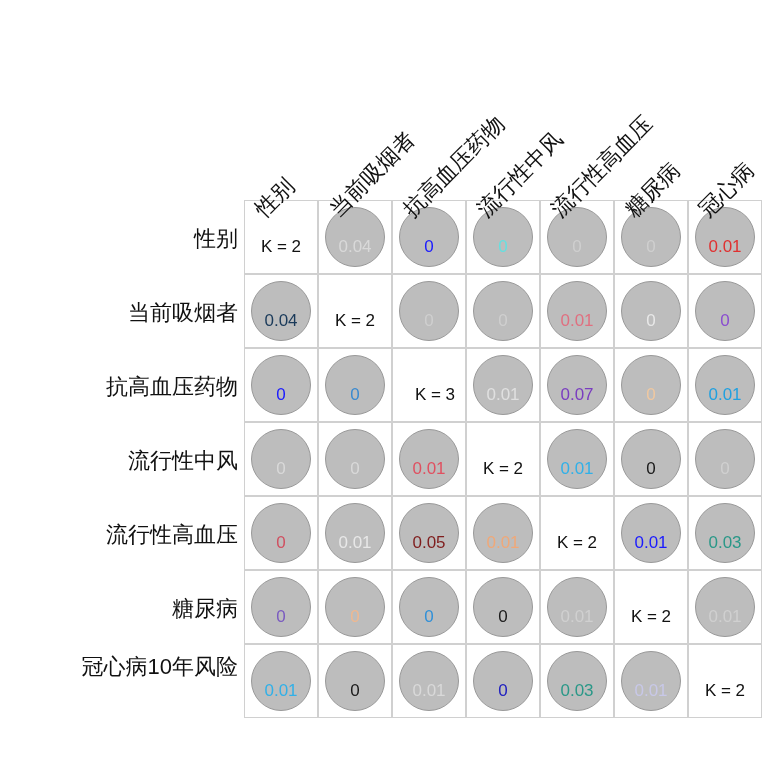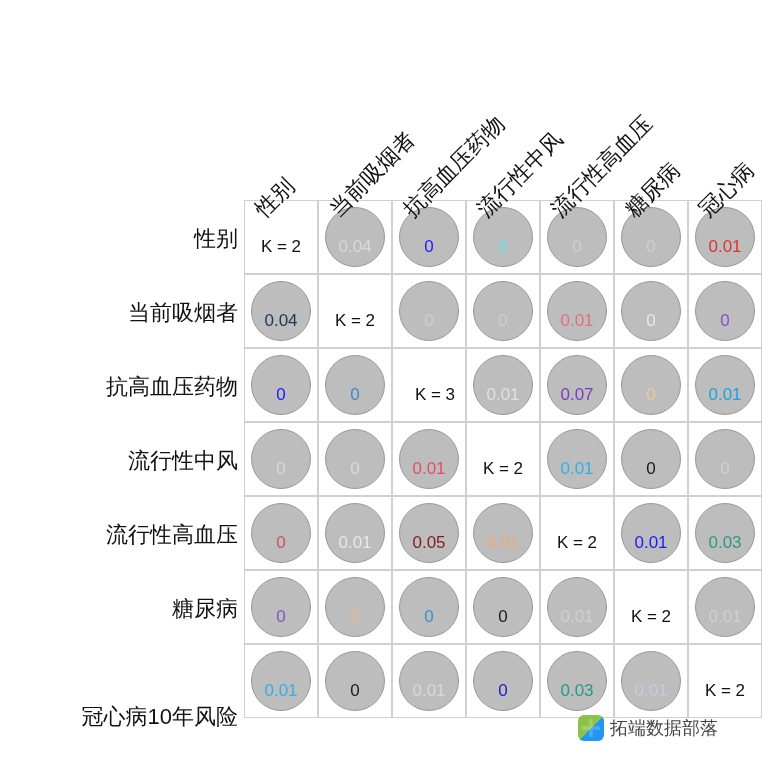--- a/index.html
+++ b/index.html
@@ -335,29 +335,25 @@
         <span class="val" style="color: rgb(17, 17, 17);">K = 2</span>
       </div>
     </div>
   <div id="rowlabels">
       <div class="row-label" style="top: 224px;">性别</div>
       <div class="row-label" style="top: 298px;">当前吸烟者</div>
       <div class="row-label" style="top: 372px;">抗高血压药物</div>
       <div class="row-label" style="top: 446px;">流行性中风</div>
       <div class="row-label" style="top: 520px;">流行性高血压</div>
       <div class="row-label" style="top: 594px;">糖尿病</div>
-      <div class="row-label" style="top: 702px;">冠心病10年风险</div>
+      <div class="row-label" style="top: 652px;">冠心病10年风险</div>
     </div>
   <div id="collabels">
       <div class="col-label" style="left: 270px; top: 194px;">性别</div>
       <div class="col-label" style="left: 344px; top: 194px;">当前吸烟者</div>
       <div class="col-label" style="left: 418px; top: 194px;">抗高血压药物</div>
       <div class="col-label" style="left: 492px; top: 194px;">流行性中风</div>
       <div class="col-label" style="left: 566px; top: 194px;">流行性高血压</div>
       <div class="col-label" style="left: 640px; top: 194px;">糖尿病</div>
       <div class="col-label" style="left: 714px; top: 194px;">冠心病</div>
     </div>
 
-  <div class="brand">
-    <span class="brand-icon"></span>
-    <span>拓端数据部落</span>
-  </div>
 </div>
 
 </body></html>

